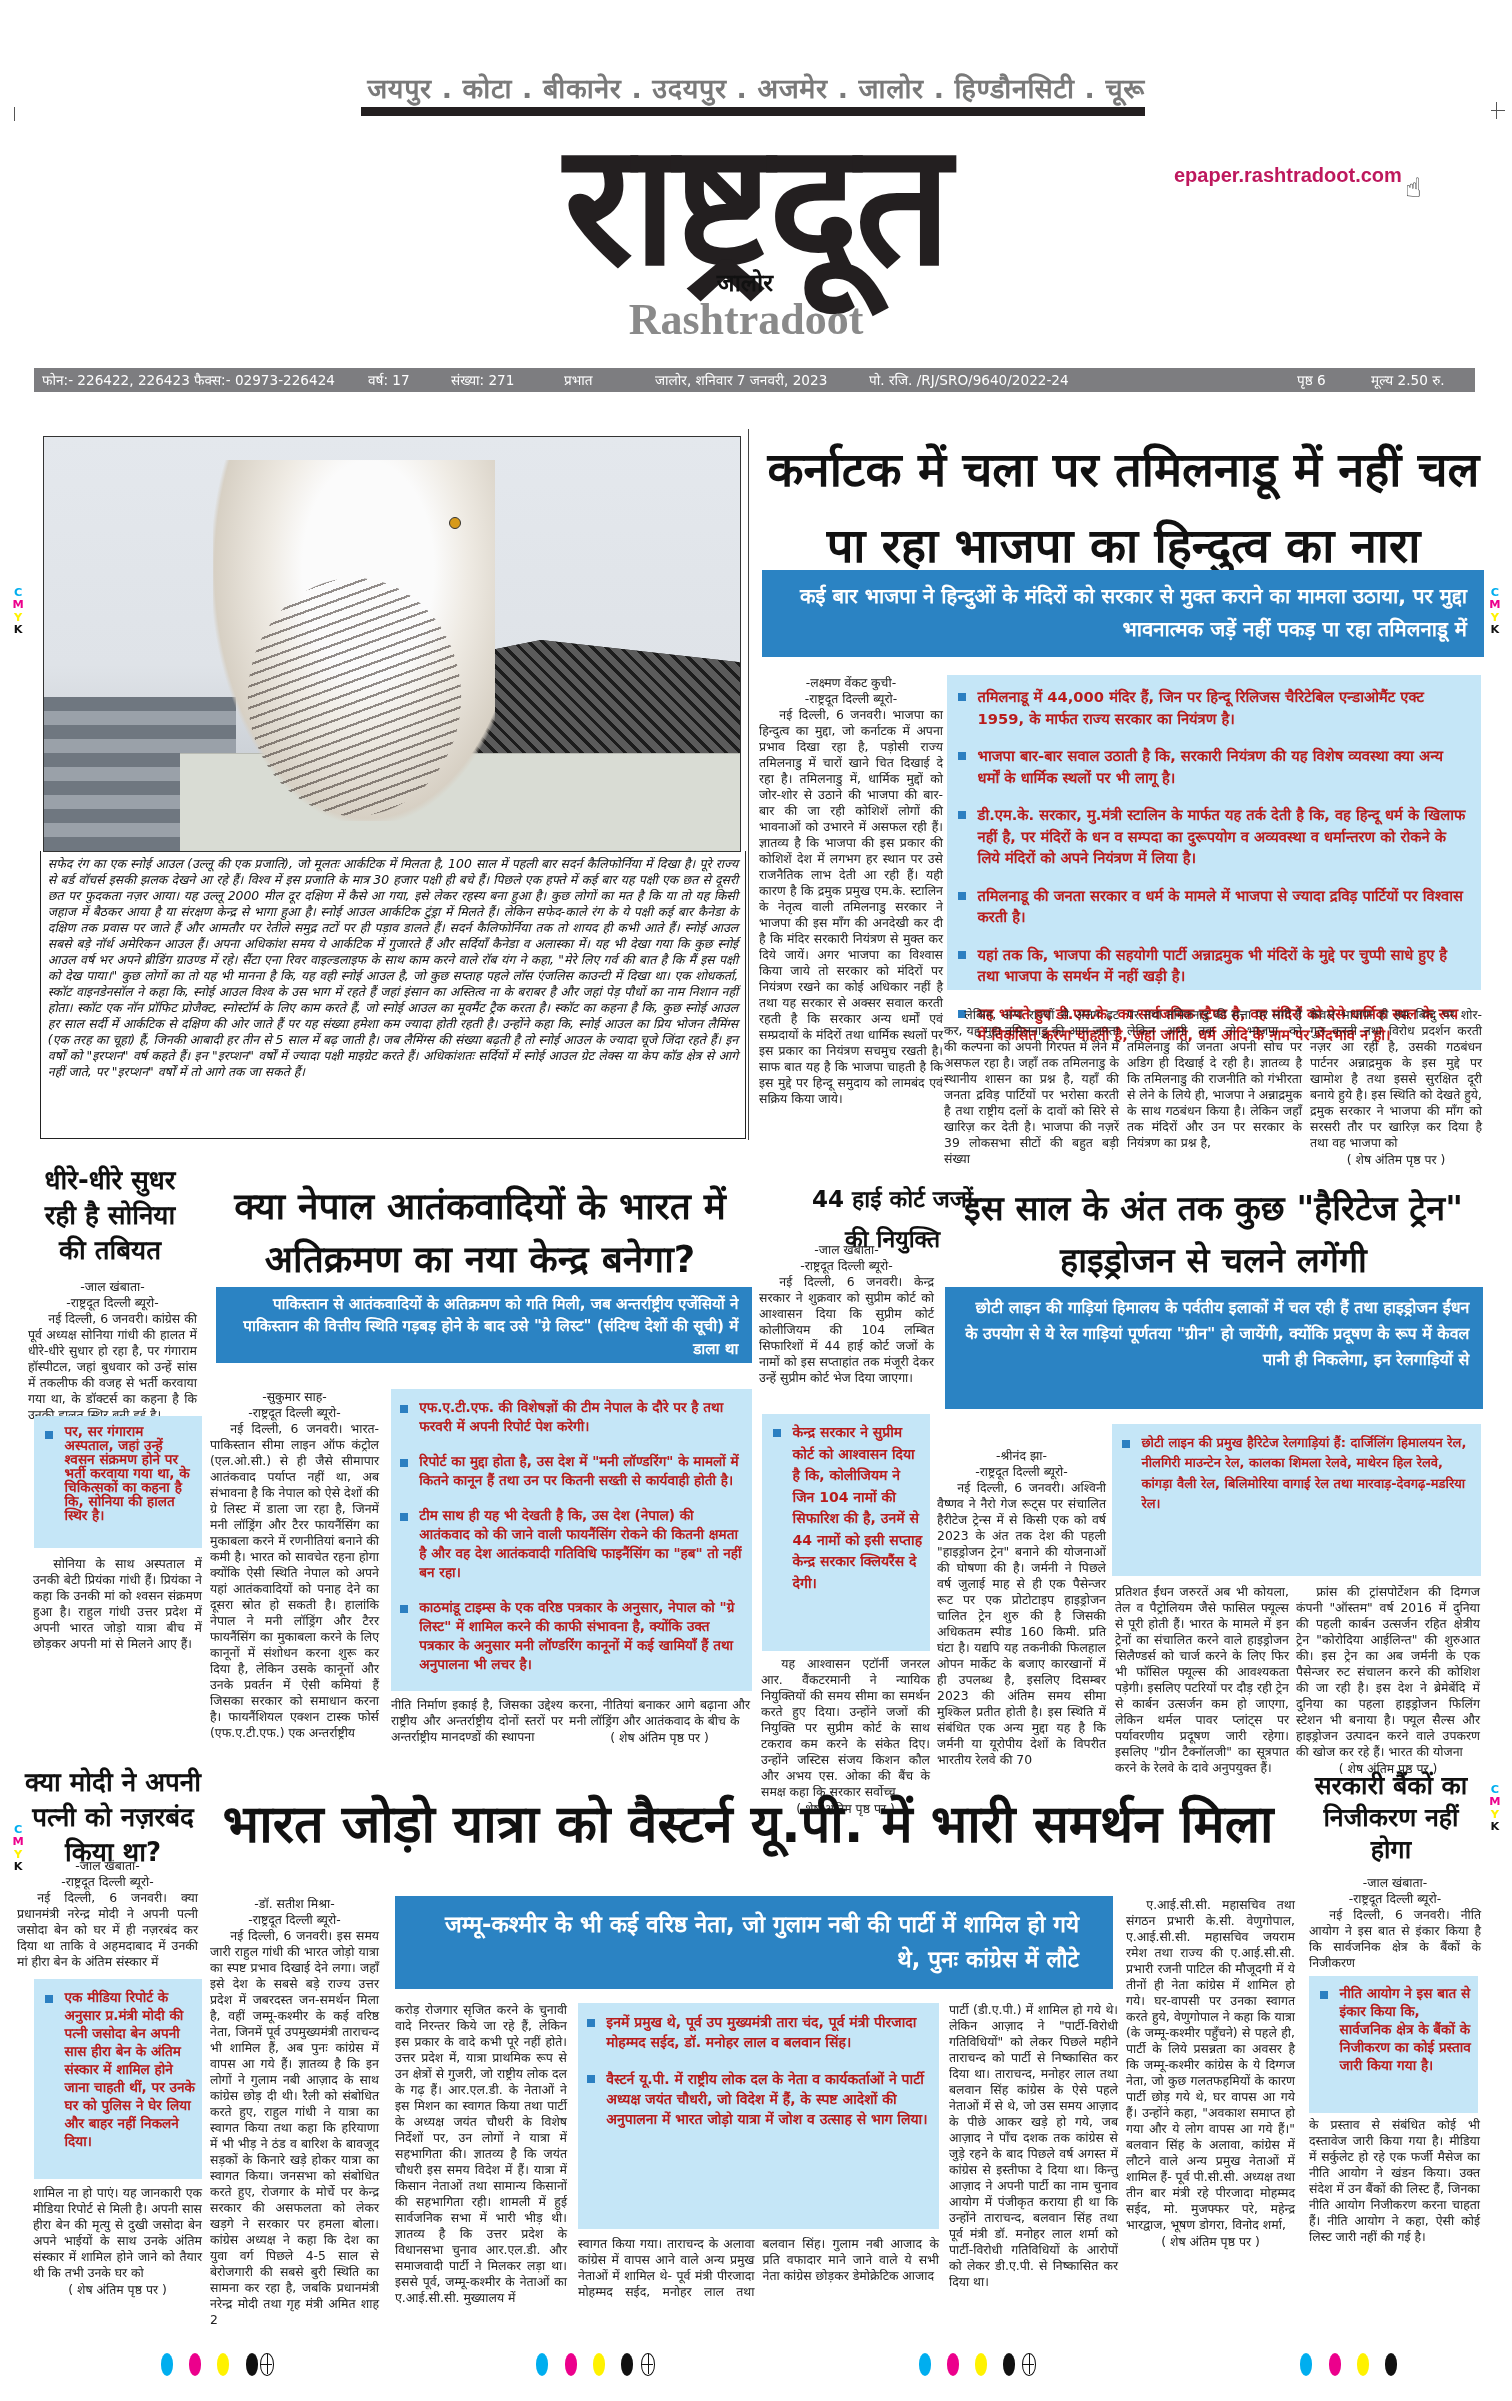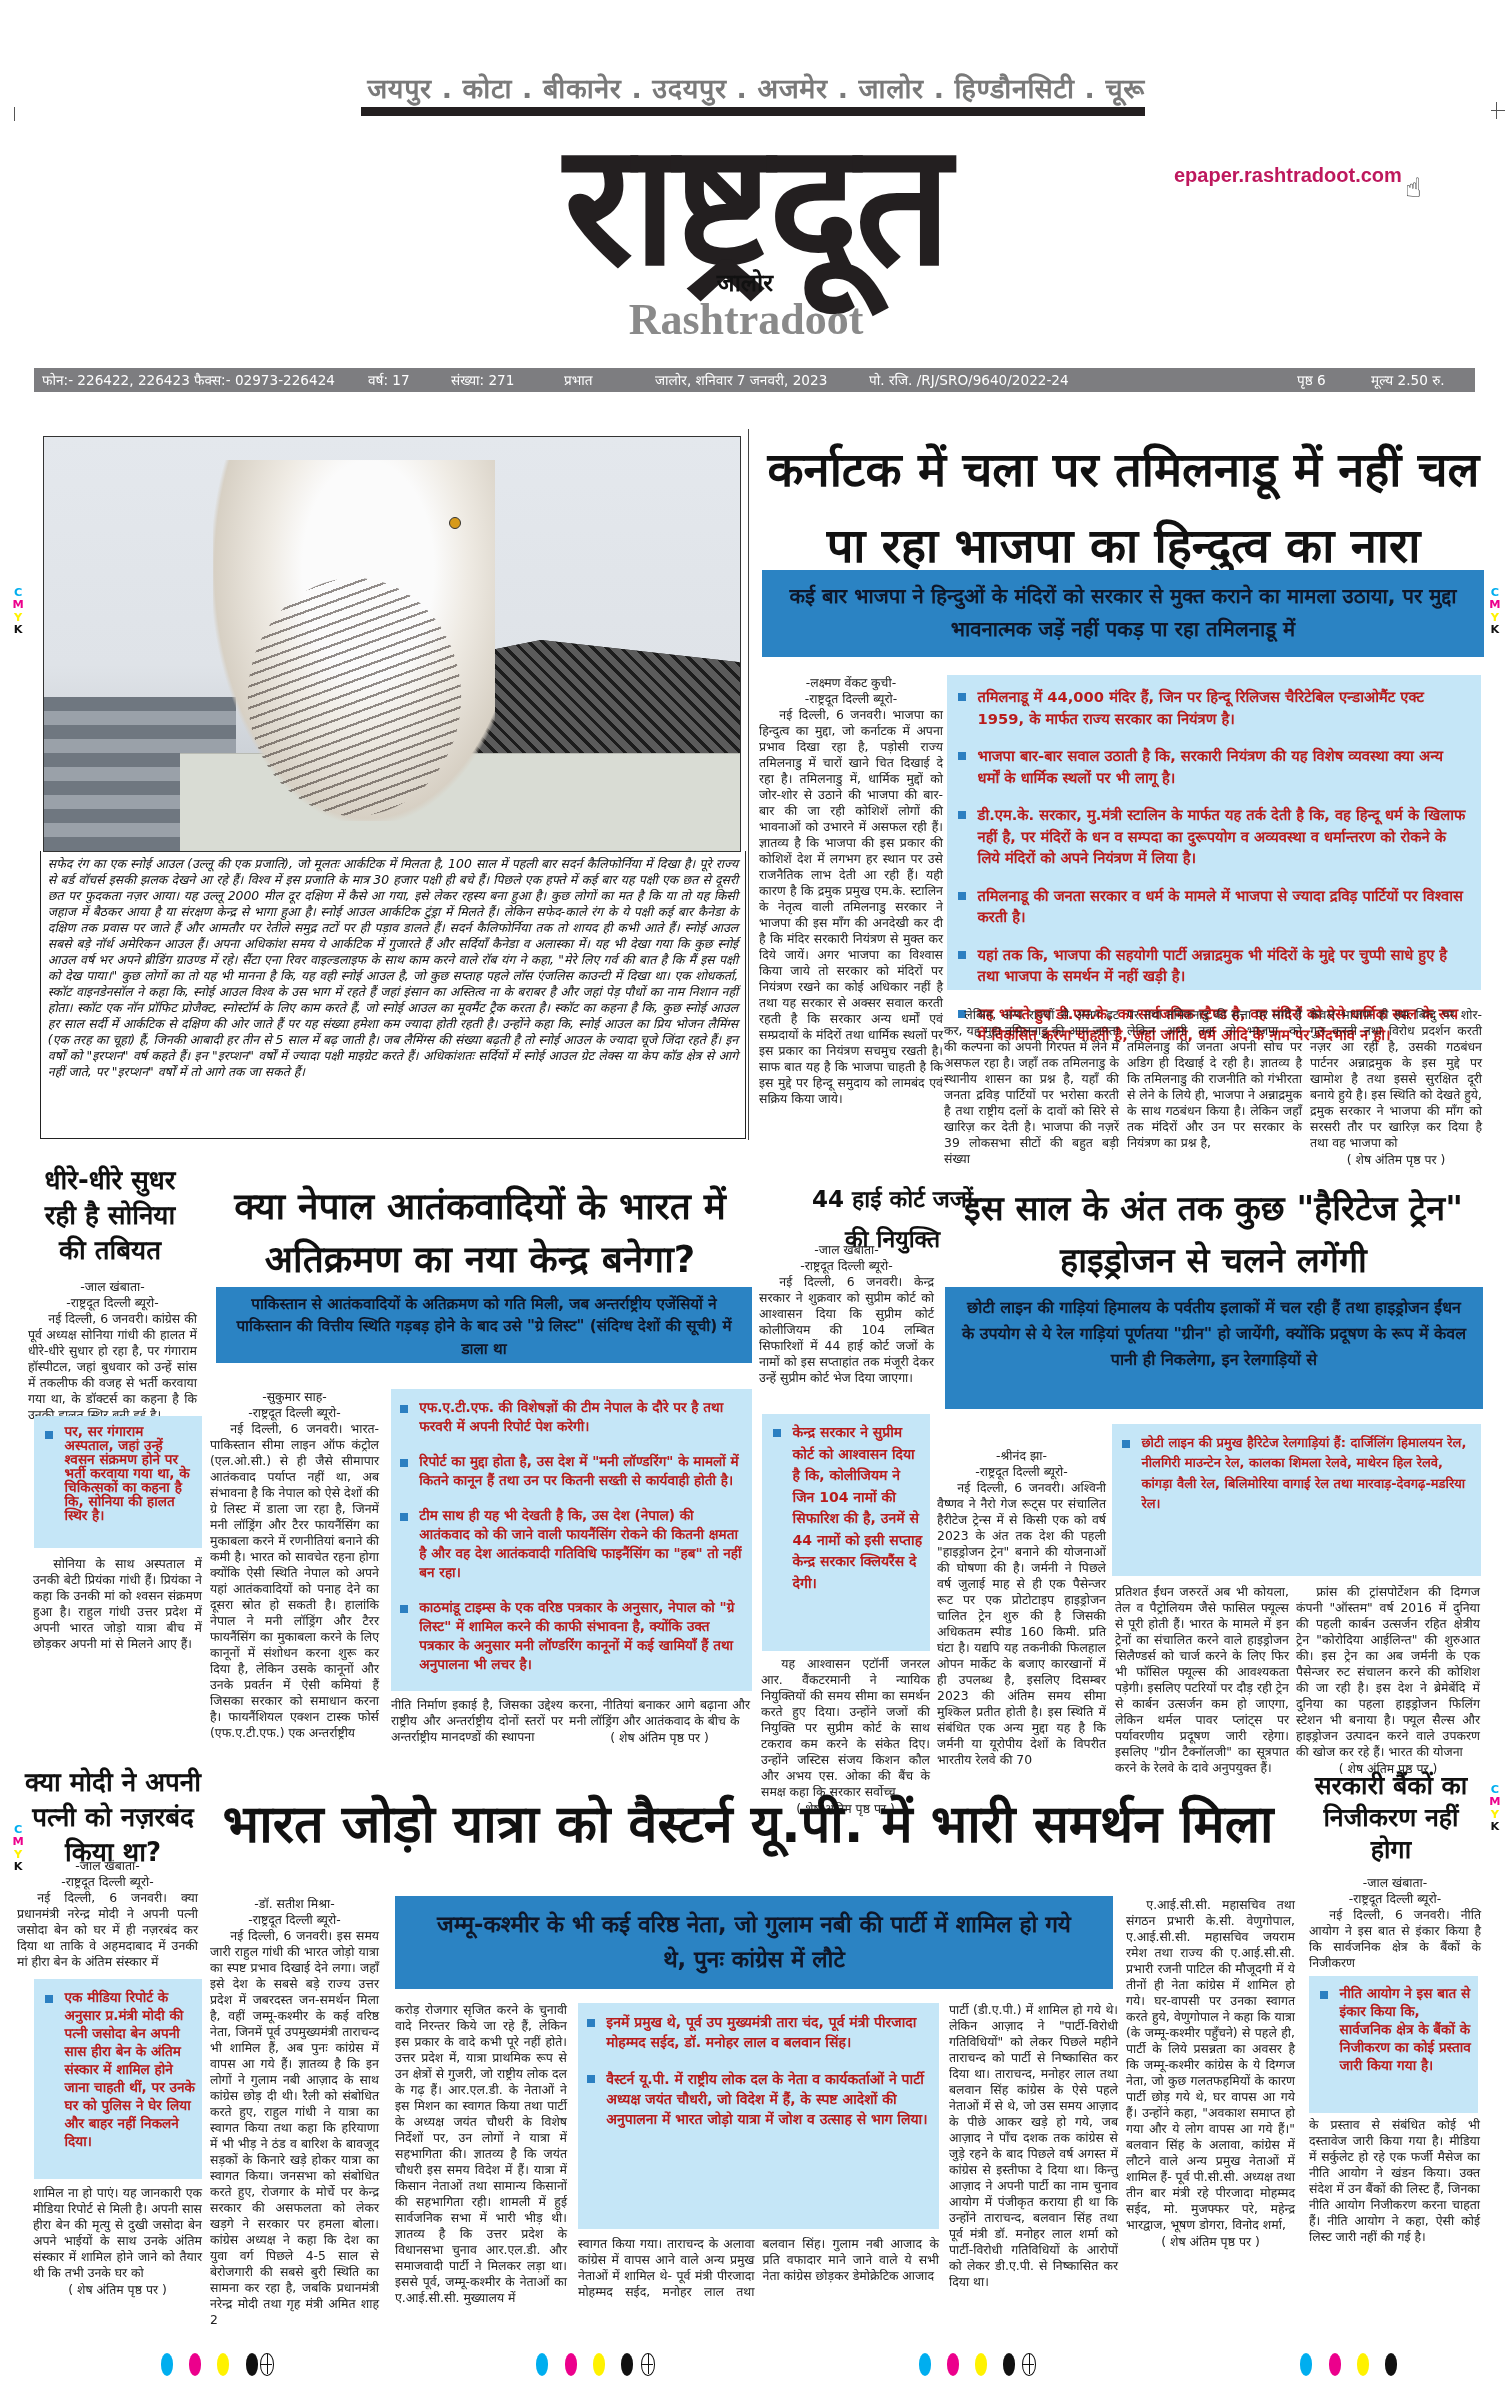--- a/index.html
+++ b/index.html
@@ -18,21 +18,21 @@
 .photo{left:43px;top:436px;width:698px;height:416px;background:linear-gradient(180deg,#e4e8ed 0%,#dfe3e8 55%,#b9bfc6 100%);overflow:hidden;border:1.1px solid #333}
 .photo .roof{position:absolute;left:0;top:260px;width:192px;height:169px;background:repeating-linear-gradient(180deg,#6f7780 0 13.6px,#9aa1a9 13.6px 28px)}
 .photo .mesh{position:absolute;left:384px;top:203px;width:316px;height:192px;background:repeating-linear-gradient(45deg,#1c1c1c 0 3.4px,#5b5b5b 3.4px 10.2px),#222;clip-path:polygon(0 22.6px,113px 0,316px 22.6px,316px 192px,0 192px)}
 .photo .ledge{position:absolute;left:136px;top:316px;width:565px;height:113px;background:#d9dcd4;border-top:1.7px solid #b8bab2}
 .photo .owl{position:absolute;left:169px;top:22.6px;width:282px;height:361px;background:radial-gradient(ellipse at 55% 30%,#fbfbfb 0 30%,#efebe4 45%,#d7d0c4 70%,transparent 72%)}
 .photo .owl-spots{position:absolute;left:192px;top:136px;width:237px;height:248px;background:repeating-linear-gradient(160deg,transparent 0 8px,rgba(60,50,45,.55) 8px 10.2px);clip-path:ellipse(45% 48% at 50% 50%)}
 .photo .eye{position:absolute;left:405px;top:80px;width:12.4px;height:12.4px;border-radius:50%;background:#d79a1a;border:1.7px solid #333}
 .caption-box{left:40px;top:851px;width:706px;height:288px;border:1.1px solid #222;border-top:none;padding:4.5px 6.8px;font-size:12.4px;line-height:16px;font-style:italic;color:#111;text-align:justify}
 .vline{background:#444}
 .head1{left:751px;top:432px;width:745px;font-size:47px;line-height:76px;font-weight:bold;text-align:center;color:#111}
-.bluebar{background:#2b83c3;color:#0f172a;text-align:center;font-weight:bold}
+.bluebar{background:#2b83c3;color:#ffffff;text-align:right;font-weight:bold}
 .lightbox{background:#c5e6f7;color:#b91c1c;font-weight:bold}
 .bullet{display:flex;gap:11.3px;margin-bottom:16px}
 .sq{flex:0 0 8px;height:8px;background:#2b7fc1;margin-top:6.8px}
 .col{font-size:12.4px;line-height:16px;text-align:justify;color:#222}
 .byline{text-align:center;font-size:12.4px;line-height:16px;color:#222}
 .shesh{text-align:center;font-size:12.4px;color:#222}
 .h2{font-weight:bold;color:#111;text-align:center}
 .cmyk{font-size:11.3px;font-weight:bold;line-height:12.4px;text-align:center;width:13.6px}
 .cmyk .c{color:#00aeef}.cmyk .m{color:#ec008c}.cmyk .y{color:#fff200}.cmyk .k{color:#111}
 .dot{position:absolute;width:12.4px;height:22.6px;border-radius:50%}

